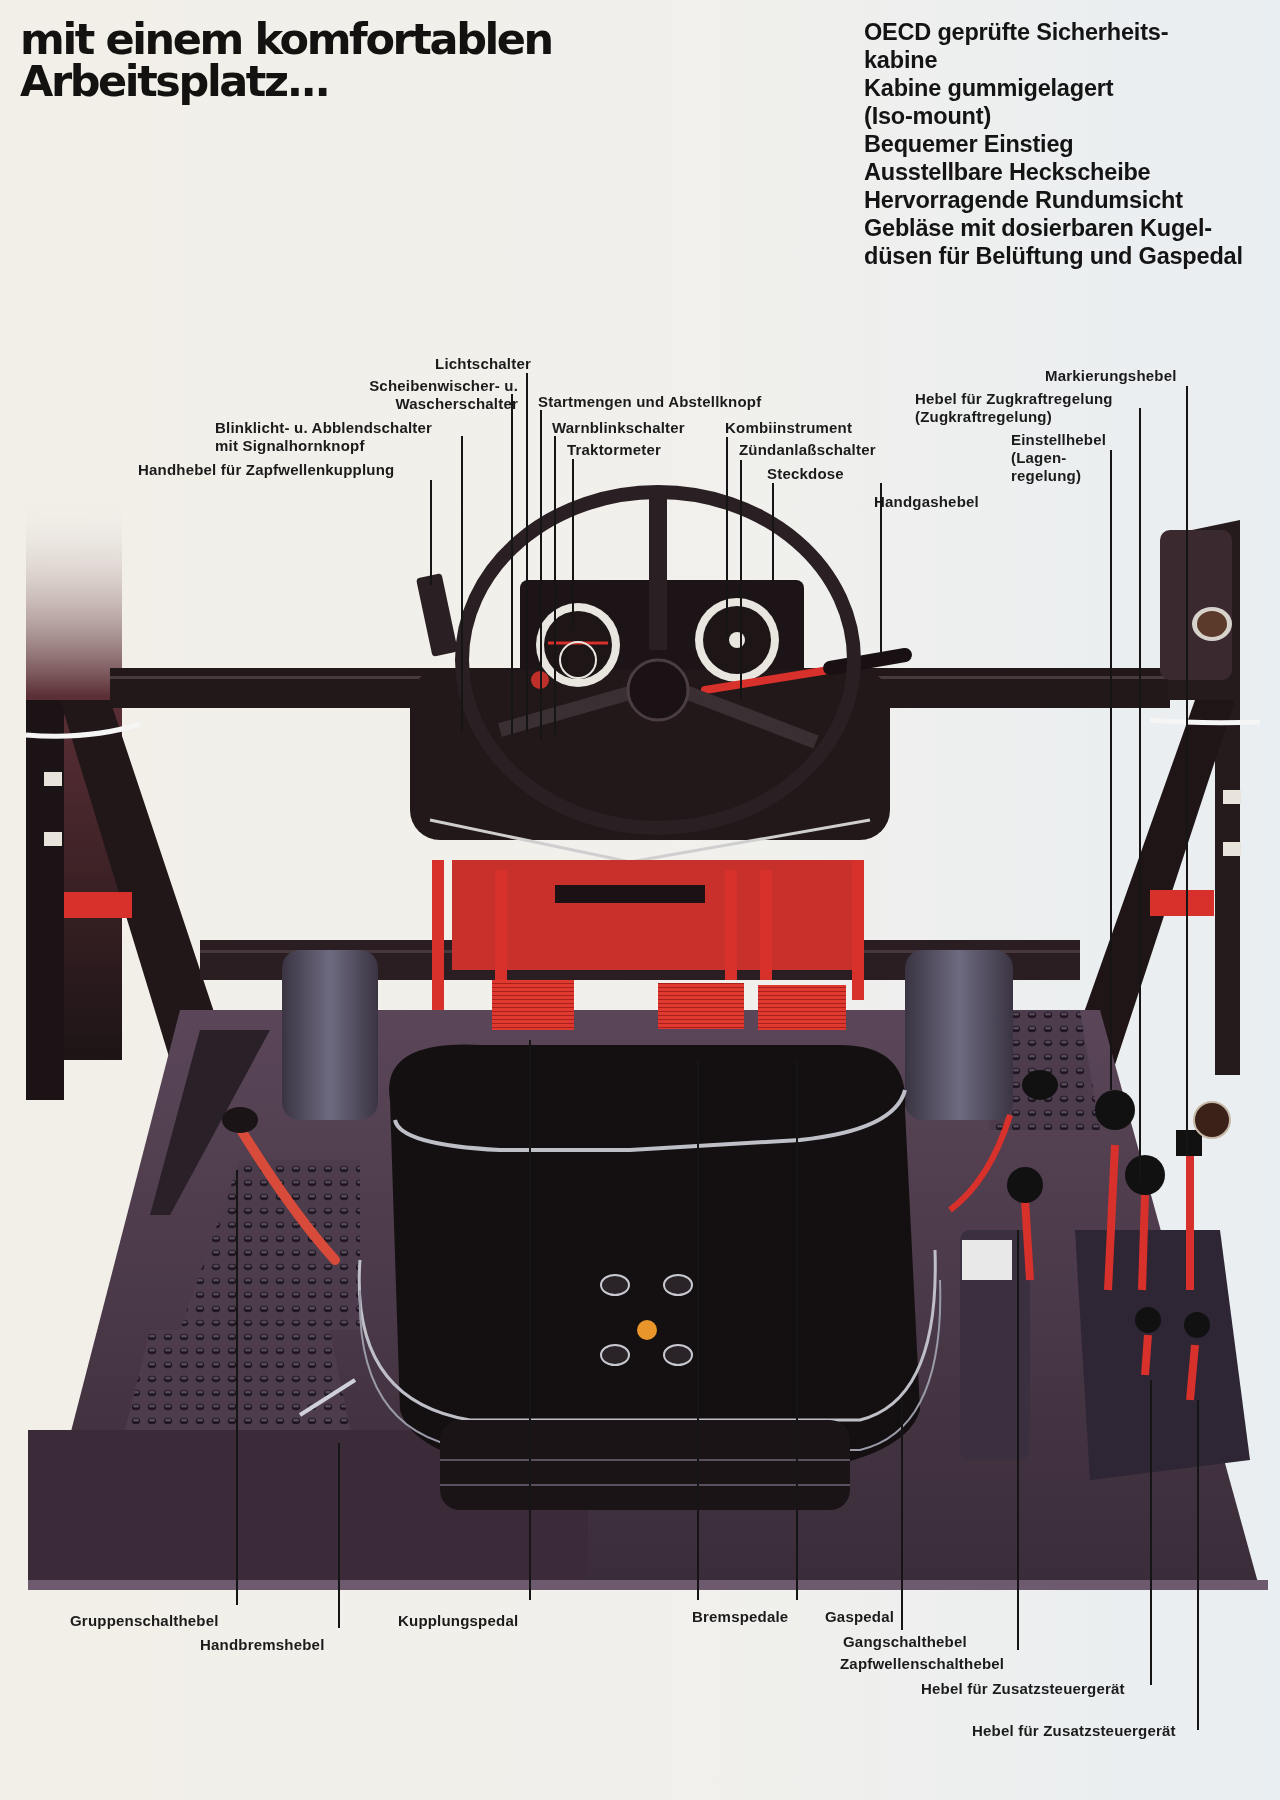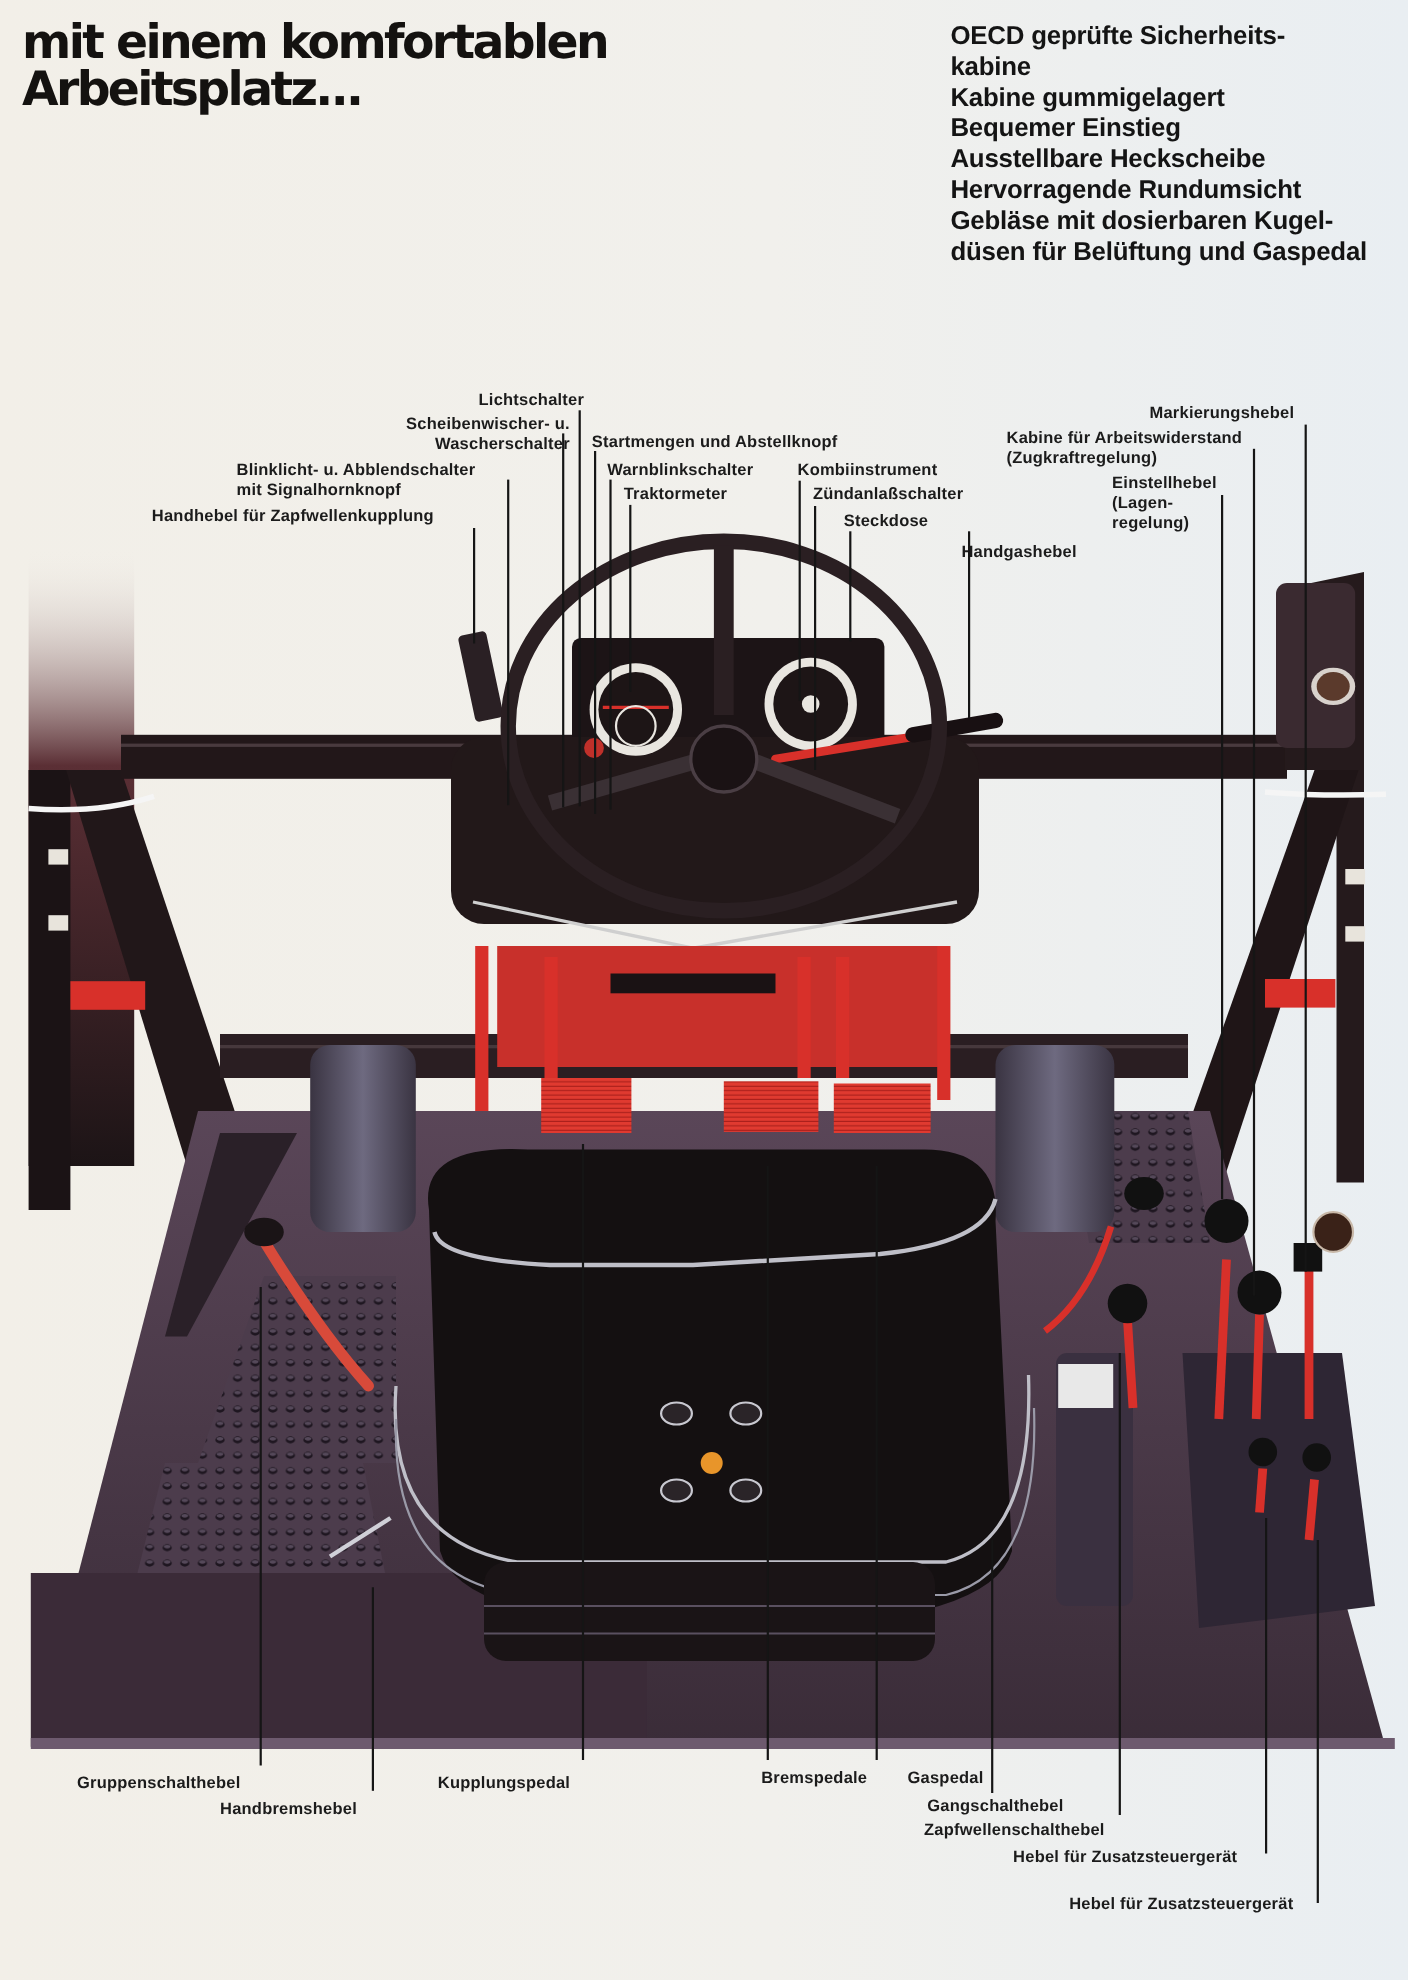--- a/index.html
+++ b/index.html
@@ -33,20 +33,21 @@
 
 <h1 class="headline">
   <span>mit einem komfortablen</span><br>
   <span>Arbeitsplatz...</span>
 </h1>
 
 <ul class="features">
   <li>OECD geprüfte Sicherheits-</li>
   <li>kabine</li>
   <li>Kabine gummigelagert</li>
+  <li>(Iso-mount)</li>
   <li>Bequemer Einstieg</li>
   <li>Ausstellbare Heckscheibe</li>
   <li>Hervorragende Rundumsicht</li>
   <li>Gebläse mit dosierbaren Kugel-</li>
   <li>düsen für Belüftung und Gaspedal</li>
 </ul>
 
 <svg class="photo" viewBox="0 0 1280 1800" xmlns="http://www.w3.org/2000/svg">
   <defs>
     <linearGradient id="postFade" x1="0" y1="0" x2="0" y2="1">
@@ -230,21 +231,21 @@
 
 <div class="lbl" style="left:767px; top:465px;">Steckdose</div>
 <div class="leader" style="left:772px; top:483px; height:100px;"></div>
 
 <div class="lbl" style="left:874px; top:493px;">Handgashebel</div>
 <div class="leader" style="left:880px; top:483px; height:170px;"></div>
 
 <div class="lbl" style="left:1045px; top:367px;">Markierungshebel</div>
 <div class="leader" style="left:1186px; top:386px; height:770px;"></div>
 
-<div class="lbl" style="left:915px; top:390px;">Kabine für Arbeitswiderstand</div>
+<div class="lbl" style="left:915px; top:390px;">Hebel für Zugkraftregelung</div>
 <div class="lbl" style="left:915px; top:408px;">(Zugkraftregelung)</div>
 <div class="leader" style="left:1139px; top:408px; height:770px;"></div>
 
 <div class="lbl" style="left:1011px; top:431px;">Einstellhebel</div>
 <div class="lbl" style="left:1011px; top:449px;">(Lagen-</div>
 <div class="lbl" style="left:1011px; top:467px;">regelung)</div>
 <div class="leader" style="left:1110px; top:450px; height:640px;"></div>
 
 <div class="leader" style="left:529px; top:1040px; height:560px;"></div>
 <div class="leader" style="left:697px; top:1060px; height:540px;"></div>

